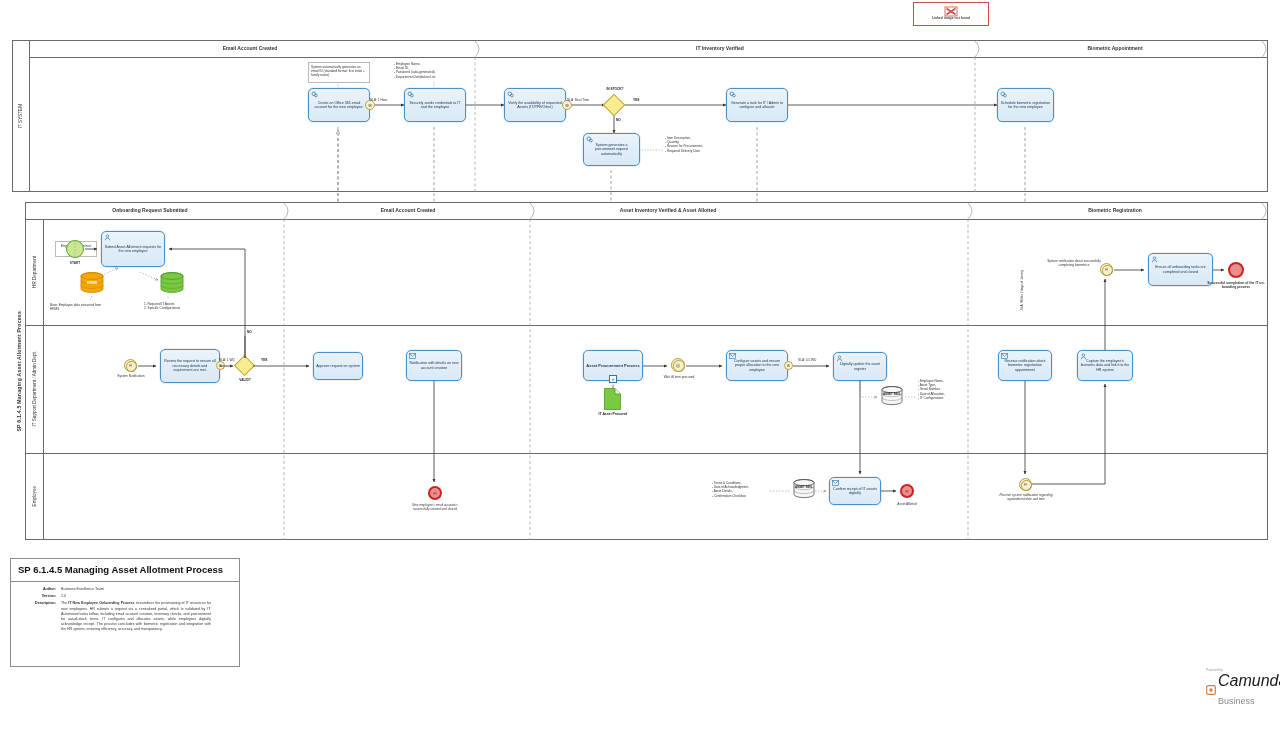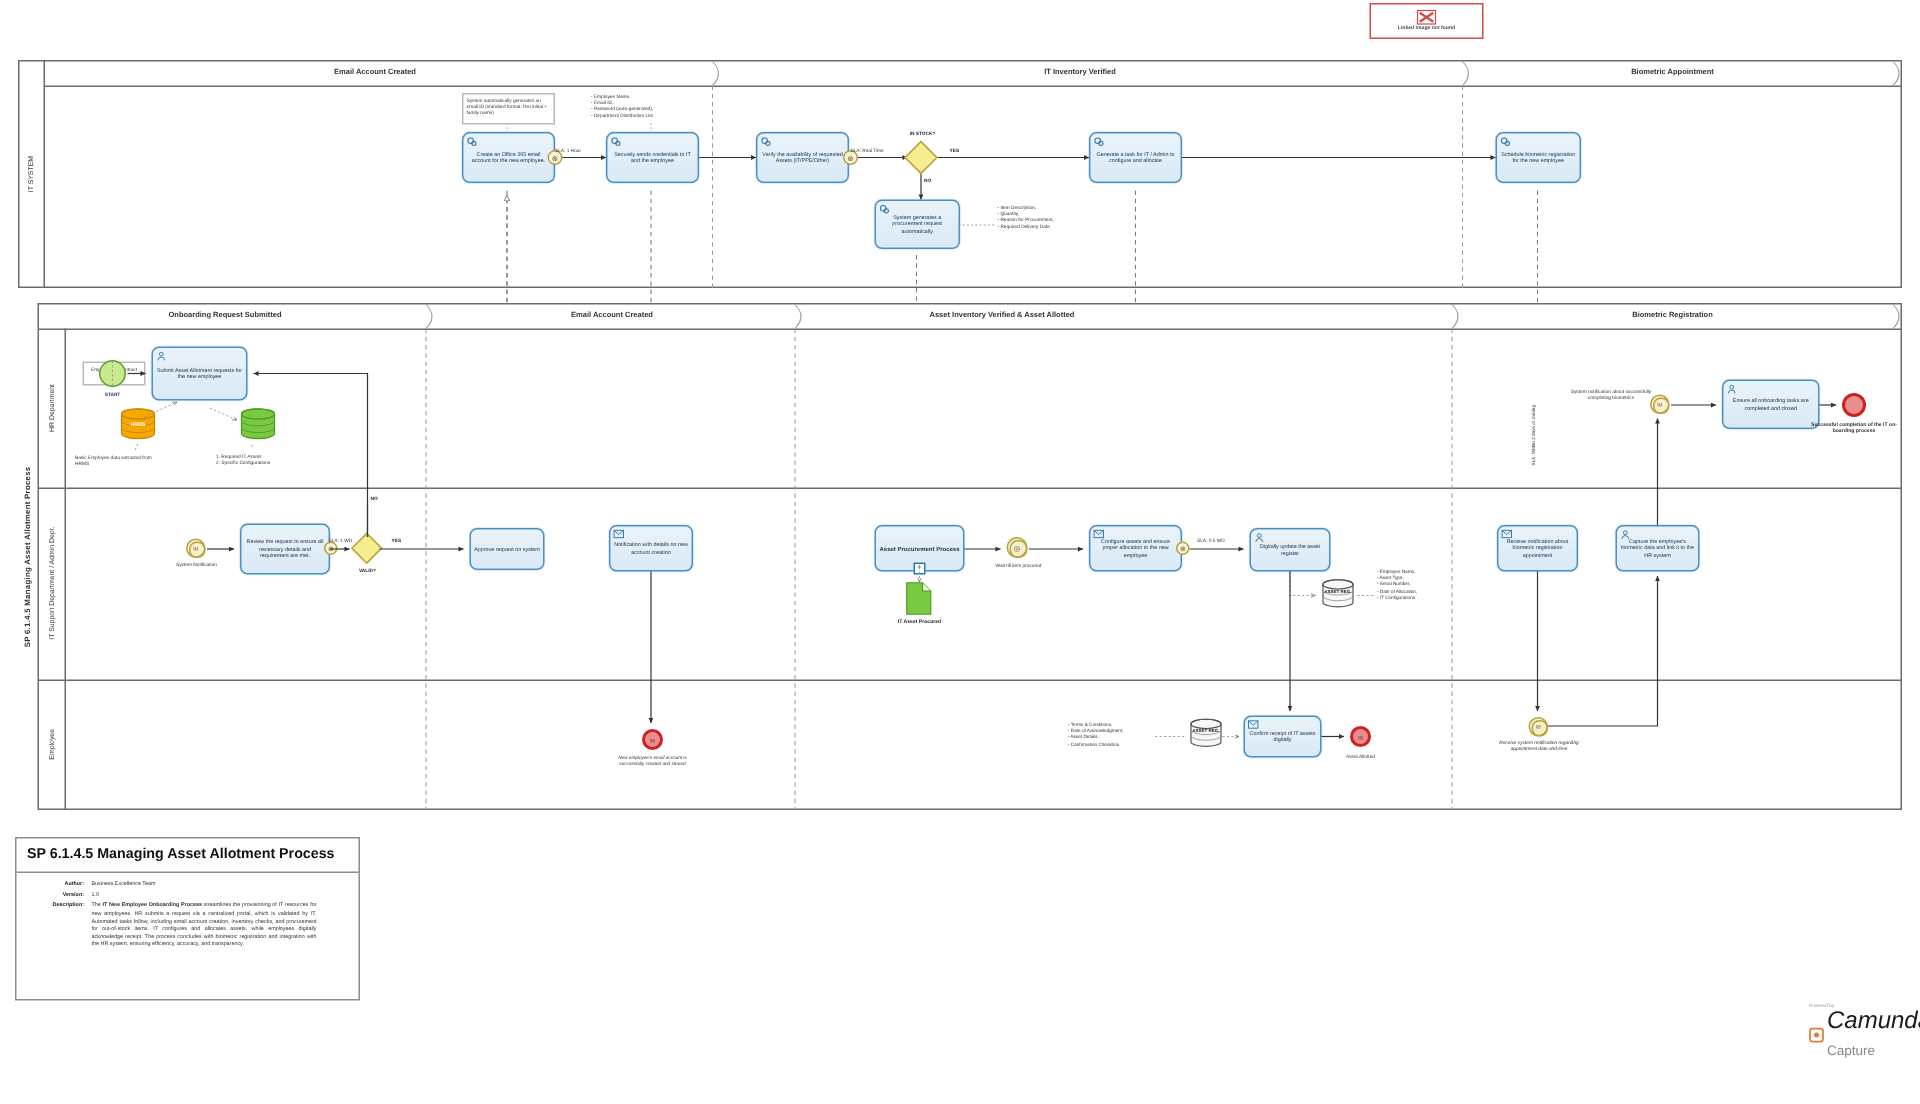--- a/index.html
+++ b/index.html
@@ -563,18 +563,18 @@
 
   <div class="abs wm" style="left:1206px;top:668px;">
     <div class="p">Powered by</div>
     <div class="row">
       <svg width="10" height="10" viewBox="0 0 12 12">
         <rect x="0.8" y="0.8" width="10.4" height="10.4" rx="2" fill="none" stroke="#e07b39" stroke-width="1.4"></rect>
         <circle cx="6" cy="6" r="2" fill="#e07b39"></circle>
       </svg>
       <div>
         <i>Camunda</i>
-        <span class="nm">Capture</span>
+        <span class="nm">Business</span>
       </div>
     </div>
   </div>
 
 </div>
 
 </body></html>

